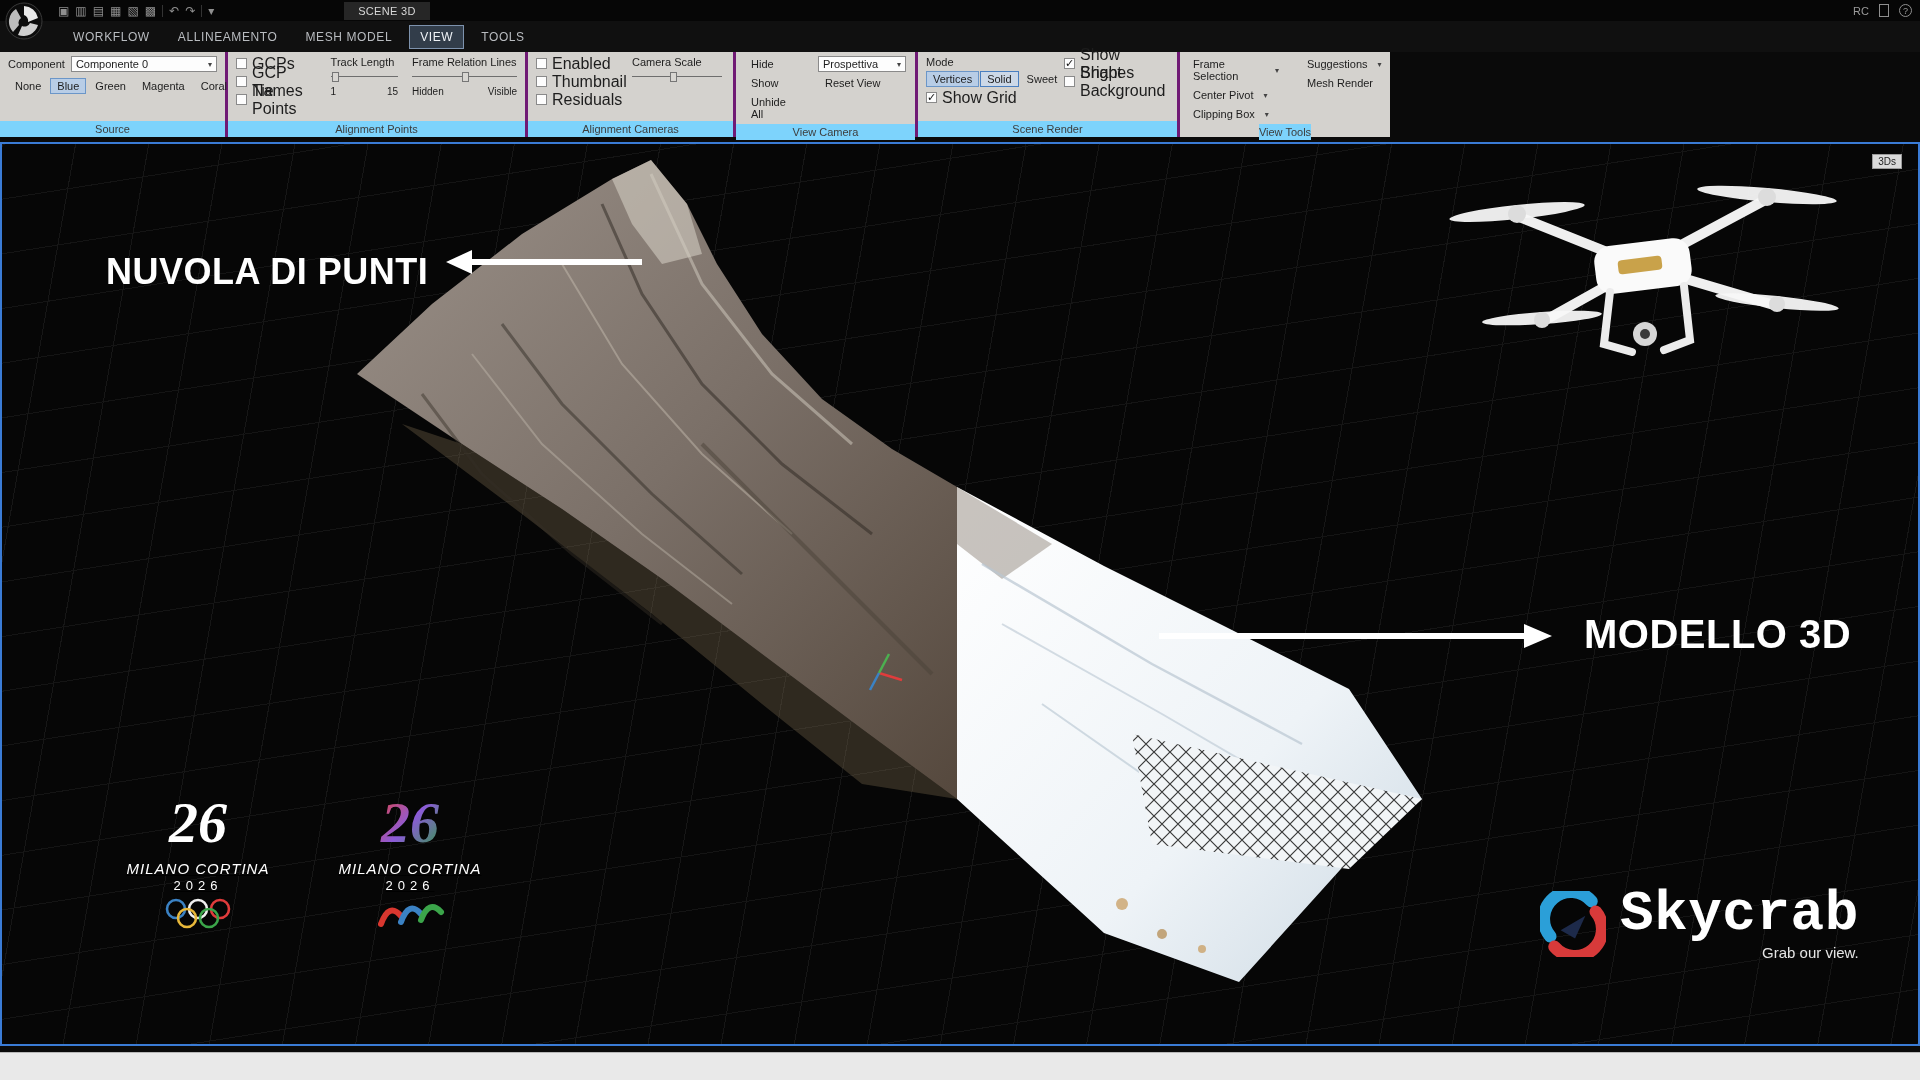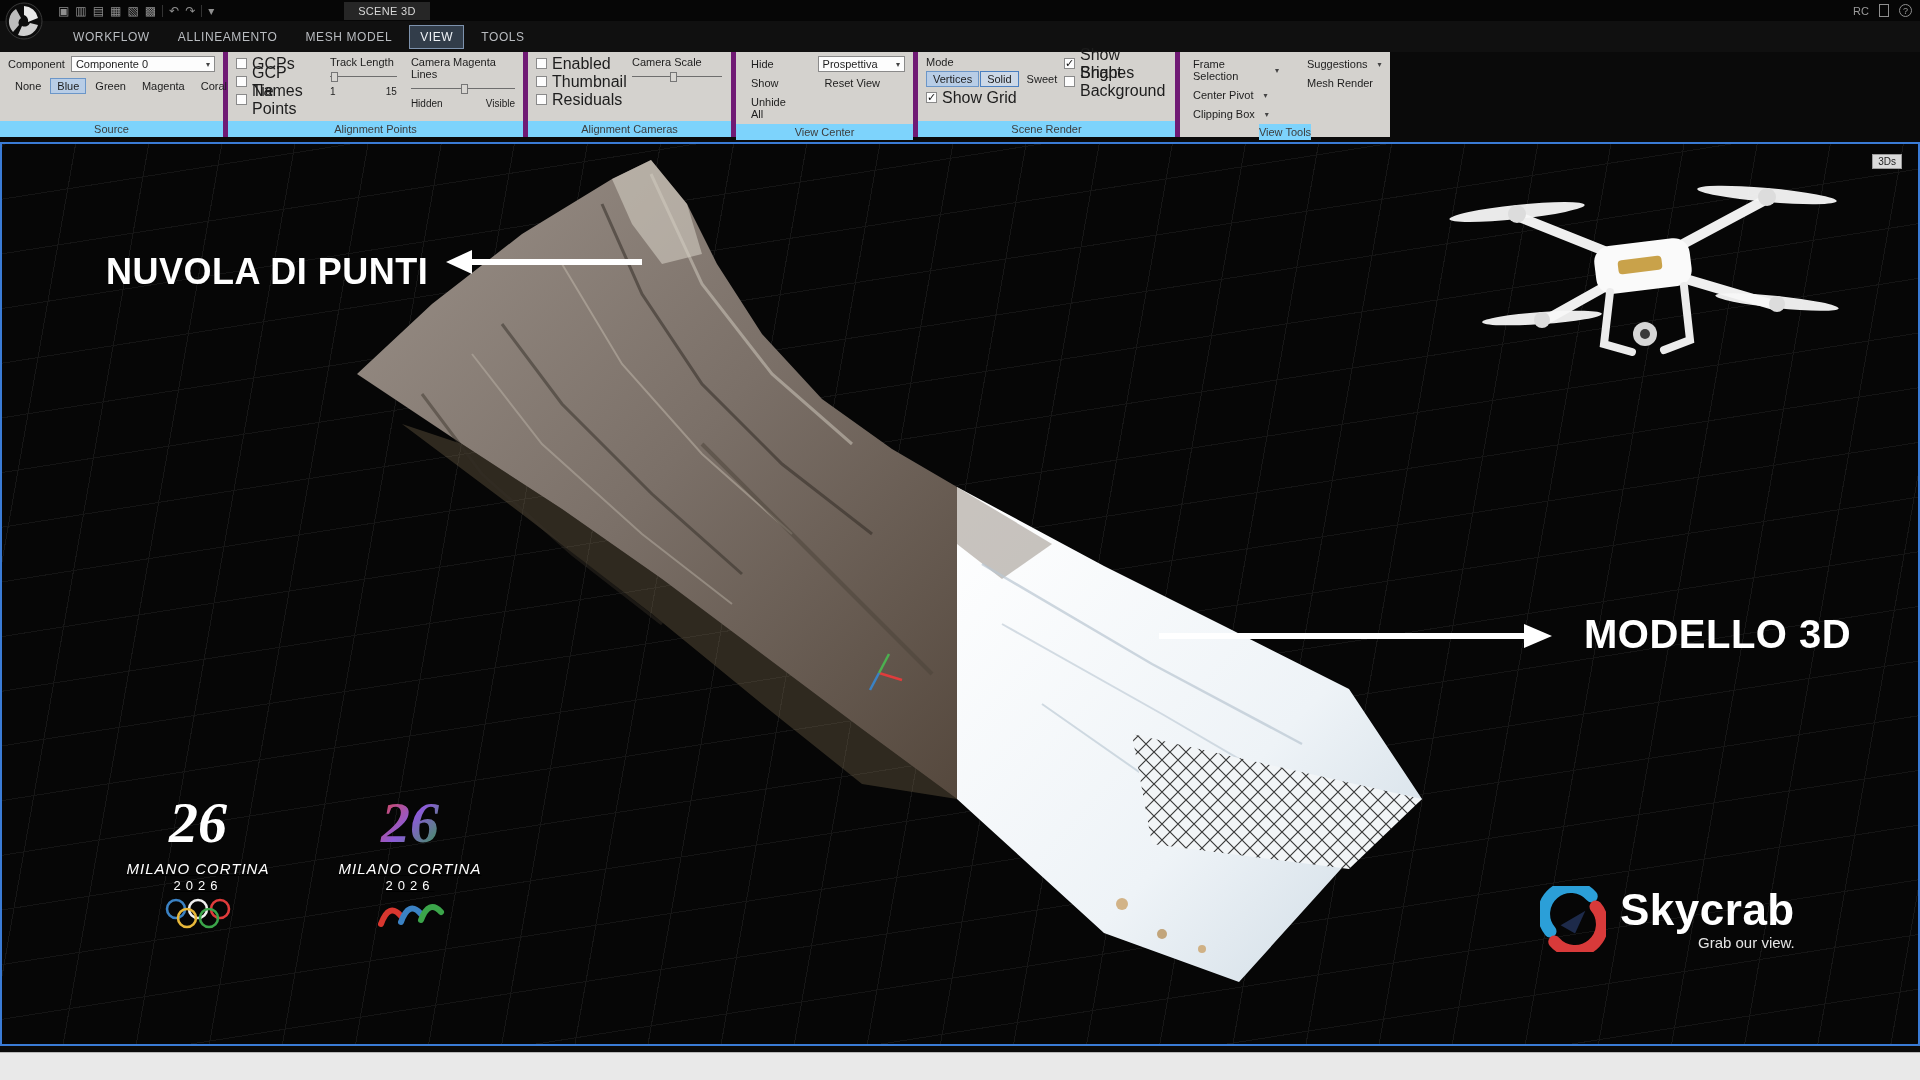--- a/index.html
+++ b/index.html
@@ -23,21 +23,21 @@
   
   .menubar { height:31px; background:#101010; display:flex; align-items:center;
              gap:6px; padding-left:62px; }
   .menuitem { color:#b9bcc0; font-size:12px; letter-spacing:.6px; padding:4px 10px;
               border:1px solid transparent; cursor:pointer; }
   .menuitem.active { background:#323d4a; border-color:#7d92ad; color:#eef2f6; }
 
   
   .ribbonband { height:85px; background:#0a0a0a; display:flex; }
   .ribbon { display:flex; background:#d4d2ce; height:85px; }
-  .rgroup { display:flex; flex-direction:column; border-right:5px solid #701a75; }
+  .rgroup { display:flex; flex-direction:column; border-right:3px solid #701a75; }
   .gbody { flex:1; padding:4px 8px 2px 8px; display:flex; gap:14px; }
   .glabel { height:16px; background:#7dd3fc; color:#3c3c3c; font-size:11px;
             text-align:center; line-height:16px; }
   .lbl { font-size:11px; color:#1d1d1d; }
   .col { display:flex; flex-direction:column; gap:3px; }
   .rbtn { background:transparent; border:1px solid transparent; cursor:pointer;
           font-family:"Liberation Sans",sans-serif; font-size:11px; color:#1d1d1d;
           padding:1px 6px; text-align:left; }
   .rbtn.fill { background:#b8cde6; border-color:#6b96c8; }
   .rbtn.outline { background:#ccd8e7; border-color:#4a7fc0; }
@@ -80,21 +80,21 @@
 
   
   .milanoRow { position:absolute; left:116px; top:646px; display:flex; gap:52px;text-decoration:underline; }
   .mclogo { width:160px; text-align:center; color:#fff; }
   .mcname { font-size:15px; letter-spacing:1px; margin-top:2px; font-style:italic; }
   .mcyear { font-size:13px; letter-spacing:5px; margin-top:1px; }
   .mcmarks { margin-top:5px; }
 
   .skycrab { position:absolute; left:1538px; top:742px; display:flex; align-items:center; gap:14px; }
   .sktext { color:#fff; }
-  .skname { font-size:44px; font-weight:700; letter-spacing:.5px; line-height:1; }
+  .skname { font-size:56px; font-weight:700; letter-spacing:.5px; line-height:1;font-family:Liberation Mono, monospace; }
   .sktag { font-size:15px; color:#e4e4e4; text-align:right; margin-top:2px; }
 
   .bottomgap { height:6px; background:#0a0a0a; }
   .statusbar { height:28px; background:#e9e9e9; border-top:1px solid #b8b8b8; }
 </style>
 </head>
 <body>
 
 <div class="titlebar">
   <svg class="applogo" viewBox="0 0 40 40">
@@ -176,21 +176,21 @@
         <div class="slider">
           <div class="track"></div>
               <div class="thumb" style="left:1px"></div>
         </div>
         <div class="minmax">
           <span>1</span>
           <span>15</span>
         </div>
       </div>
       <div class="col" style="width:112px">
-        <span class="lbl">Camera Magenta Lines</span>
+        <span class="lbl">Frame Relation Lines</span>
         <div class="slider">
           <div class="track"></div>
               <div class="thumb" style="left:48%"></div>
         </div>
         <div class="minmax">
           <span>Hidden</span>
           <span>Visible</span>
         </div>
       </div>
     </div>
@@ -232,21 +232,21 @@
         <button class="rbtn">Unhide All</button>
       </div>
       <div class="col" style="width:88px">
         <div class="selectbox">
           <span>Prospettiva</span>
           <span class="caret">▾</span>
         </div>
         <button class="rbtn">Reset View</button>
       </div>
     </div>
-    <div class="glabel">View Center</div>
+    <div class="glabel">View Camera</div>
   </div>
 
   <div class="rgroup" style="width:262px">
     <div class="gbody">
       <div class="col" style="width:124px">
         <span class="lbl">Mode</span>
         <div style="display:flex; gap:1px;">
           <button class="rbtn fill">Vertices</button>
           <button class="rbtn outline">Solid</button>
           <button class="rbtn">Sweet</button>

